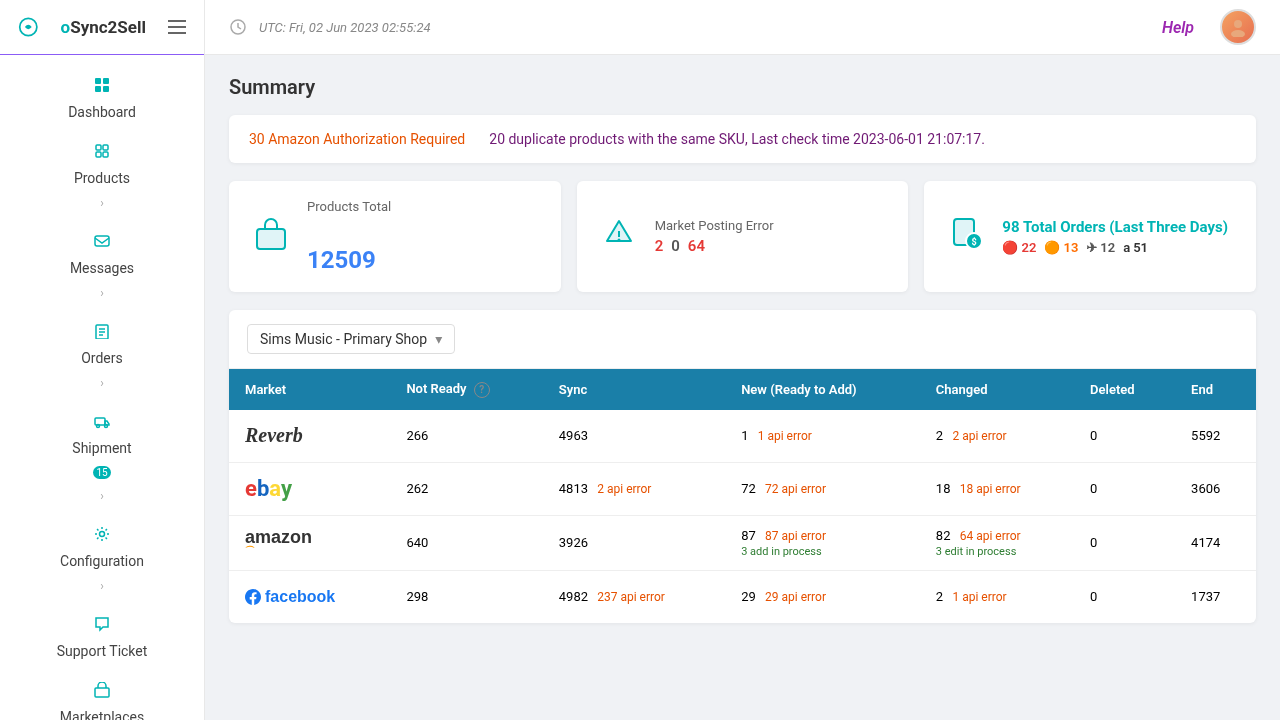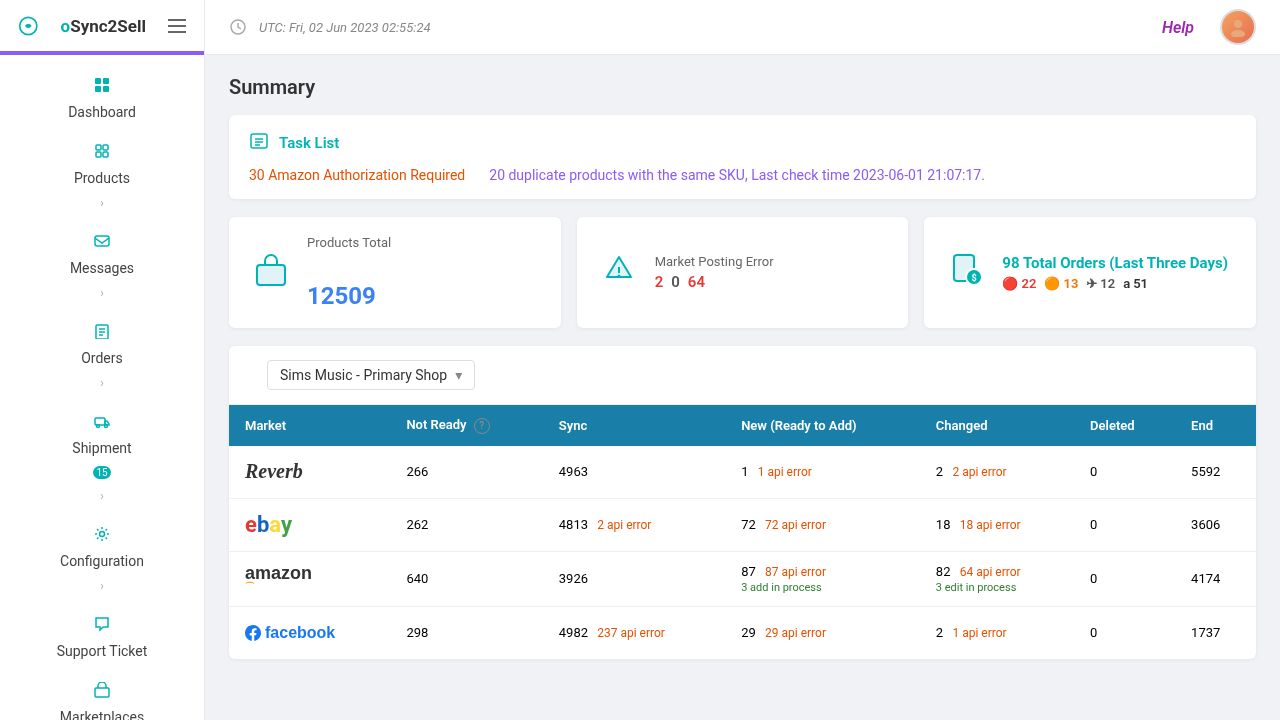--- a/index.html
+++ b/index.html
@@ -1,20 +1,20 @@
 <!DOCTYPE html>
 <html><head>
   <meta charset="utf-8">
   <style>
     * { box-sizing: border-box; margin: 0; padding: 0; }
     body { font-family: -apple-system, BlinkMacSystemFont, 'Segoe UI', Roboto, sans-serif; background: #f0f2f5; display: flex; height: 720px; width: 1280px; overflow: hidden; }
 
     
     .sidebar { width: 205px; background: #fff; border-right: 1px solid #e8e8e8; display: flex; flex-direction: column; height: 100%; flex-shrink: 0; }
-    .sidebar-logo { display: flex; align-items: center; padding: 16px 18px; gap: 22px; border-bottom: 4px solid #8b5cf6; height: 55px; }
+    .sidebar-logo { display: flex; align-items: center; padding: 16px 18px; gap: 22px; border-bottom: 1px solid #8b5cf6; height: 55px; }
     .logo-icon { width: 22px; height: 22px; }
     .hamburger { margin-left: auto; cursor: pointer; display: flex; flex-direction: column; gap: 4px; }
     .hamburger span { display: block; width: 18px; height: 2px; background: #666; }
     .nav-items { flex: 1; padding: 10px 0; }
     .nav-item { display: flex; align-items: center; padding: 11px 18px; cursor: pointer; color: #444; font-size: 14px; gap: 10px; position: relative; flex-direction: column; }
     .nav-item .nav-label { flex: 1; }
     .nav-item .nav-arrow { color: #aaa; font-size: 12px; }
     .nav-item .badge { background: #00b4b4; color: #fff; border-radius: 10px; font-size: 10px; padding: 1px 0; min-width: 18px; text-align: center; }
     .nav-icon { width: 18px; height: 18px; display: flex; align-items: center; justify-content: center; color: #00b4b4; font-size: 16px; }
 
@@ -30,42 +30,42 @@
 
     
     .content { flex: 1; overflow-y: auto; padding: 20px 24px; }
     .page-title { font-size: 20px; font-weight: 600; color: #333; margin-bottom: 16px; }
 
     
     .task-card { background: #fff; border-radius: 6px; padding: 16px 20px; margin-bottom: 18px; box-shadow: 0 1px 4px rgba(0,0,0,0.06); }
     .task-header { display: flex; align-items: center; gap: 10px; margin-bottom: 12px; color: #00b4b4; font-size: 15px; font-weight: 600; }
     .task-links { display: flex; gap: 0; align-items: flex-end; }
     .task-link { color: #e65100; font-size: 14px; cursor: pointer; margin-right: 24px; }
-    .task-info { color: #8b5cf6; font-size: 14px; }
+    .task-info { color: #701a75; font-size: 14px; }
 
     
     .stats-row { display: flex; gap: 16px; margin-bottom: 18px; }
     .stat-card { background: #fff; border-radius: 6px; padding: 18px 22px; flex: 1; display: flex; align-items: center; gap: 16px; box-shadow: 0 1px 4px rgba(0,0,0,0.06); }
     .stat-icon { font-size: 32px; color: #00b4b4; }
     .stat-content .stat-label { font-size: 13px; color: #666; margin-bottom: 4px; }
     .stat-content .stat-value { font-size: 24px; font-weight: 700; color: #3b82f6; margin-top: 32px; }
     .stat-content .stat-sub { display: flex; align-items: center; gap: 8px; margin-top: 4px; }
     .error-num { color: #e53935; font-size: 15px; font-weight: 600; }
     .ok-num { color: #555; font-size: 15px; font-weight: 600; }
     .orders-link { color: #00b4b4; font-size: 15px; font-weight: 700; }
     .order-badge { display: inline-flex; align-items: center; gap: 3px; font-size: 13px; font-weight: 600; }
     .badge-red { color: #e53935; }
     .badge-orange { color: #ff6d00; }
     .badge-multi { color: #555; }
     .badge-amazon { color: #333; }
 
     
     .shop-section { background: #fff; border-radius: 6px; box-shadow: 0 1px 4px rgba(0,0,0,0.06); overflow: hidden; }
     .shop-header { padding: 14px 18px; border-bottom: 1px solid #eee; }
-    .shop-select { display: inline-flex; align-items: center; gap: 8px; border: 1px solid #ddd; border-radius: 4px; padding: 6px 12px; cursor: pointer; font-size: 14px; color: #333; background: #fff; min-width: 200px; margin-left: 20px; }
+    .shop-select { display: inline-flex; align-items: center; gap: 8px; border: 1px solid #ddd; border-radius: 4px; padding: 6px 12px; cursor: pointer; font-size: 14px; color: #333; background: #fff; min-width: 200px; }
     .shop-select .arrow { margin-left: auto; color: #888; }
 
     
     .market-table { width: 100%; border-collapse: collapse; }
     .market-table th { background: #1a7fa8; color: #fff; padding: 12px 16px; text-align: left; font-size: 13px; font-weight: 600; }
     .market-table td { padding: 12px 16px; border-bottom: 1px solid #eee; font-size: 13px; vertical-align: middle; }
     .market-table tr:last-child td { border-bottom: none; }
     .market-logo { height: 28px; display: flex; align-items: center; }
     .reverb-logo { font-family: Georgia, serif; font-size: 20px; font-weight: 700; color: #333; font-style: italic; }
     .ebay-logo { font-size: 22px; font-weight: 700; }
@@ -212,31 +212,20 @@
           <circle cx="10" cy="7" r="4" fill="#e8a87c"></circle>
           <ellipse cx="10" cy="17" rx="7" ry="4" fill="#e8a87c"></ellipse>
         </svg>
     </div>
   </div>
 
   <div class="content">
     <h1 class="page-title">Summary</h1>
 
     <div class="task-card">
-      <div class="task-header">
-        <span style="font-size:18px; color:#00b4b4;">
-          <svg width="20" height="20" viewBox="0 0 20 20" fill="none" stroke="#00b4b4" stroke-width="1.5">
-              <rect x="2" y="3" width="16" height="14" rx="2"></rect>
-              <line x1="6" y1="8" x2="14" y2="8"></line>
-              <line x1="6" y1="11" x2="14" y2="11"></line>
-              <line x1="6" y1="14" x2="11" y2="14"></line>
-            </svg>
-        </span>
-        <span>Task List</span>
-      </div>
       <div class="task-links">
         <span class="task-link">30 Amazon Authorization Required</span>
         <span class="task-info">20 duplicate products with the same SKU, Last check time 2023-06-01 21:07:17.</span>
       </div>
     </div>
 
     <div class="stats-row">
 
       <div class="stat-card">
         <span class="stat-icon">

